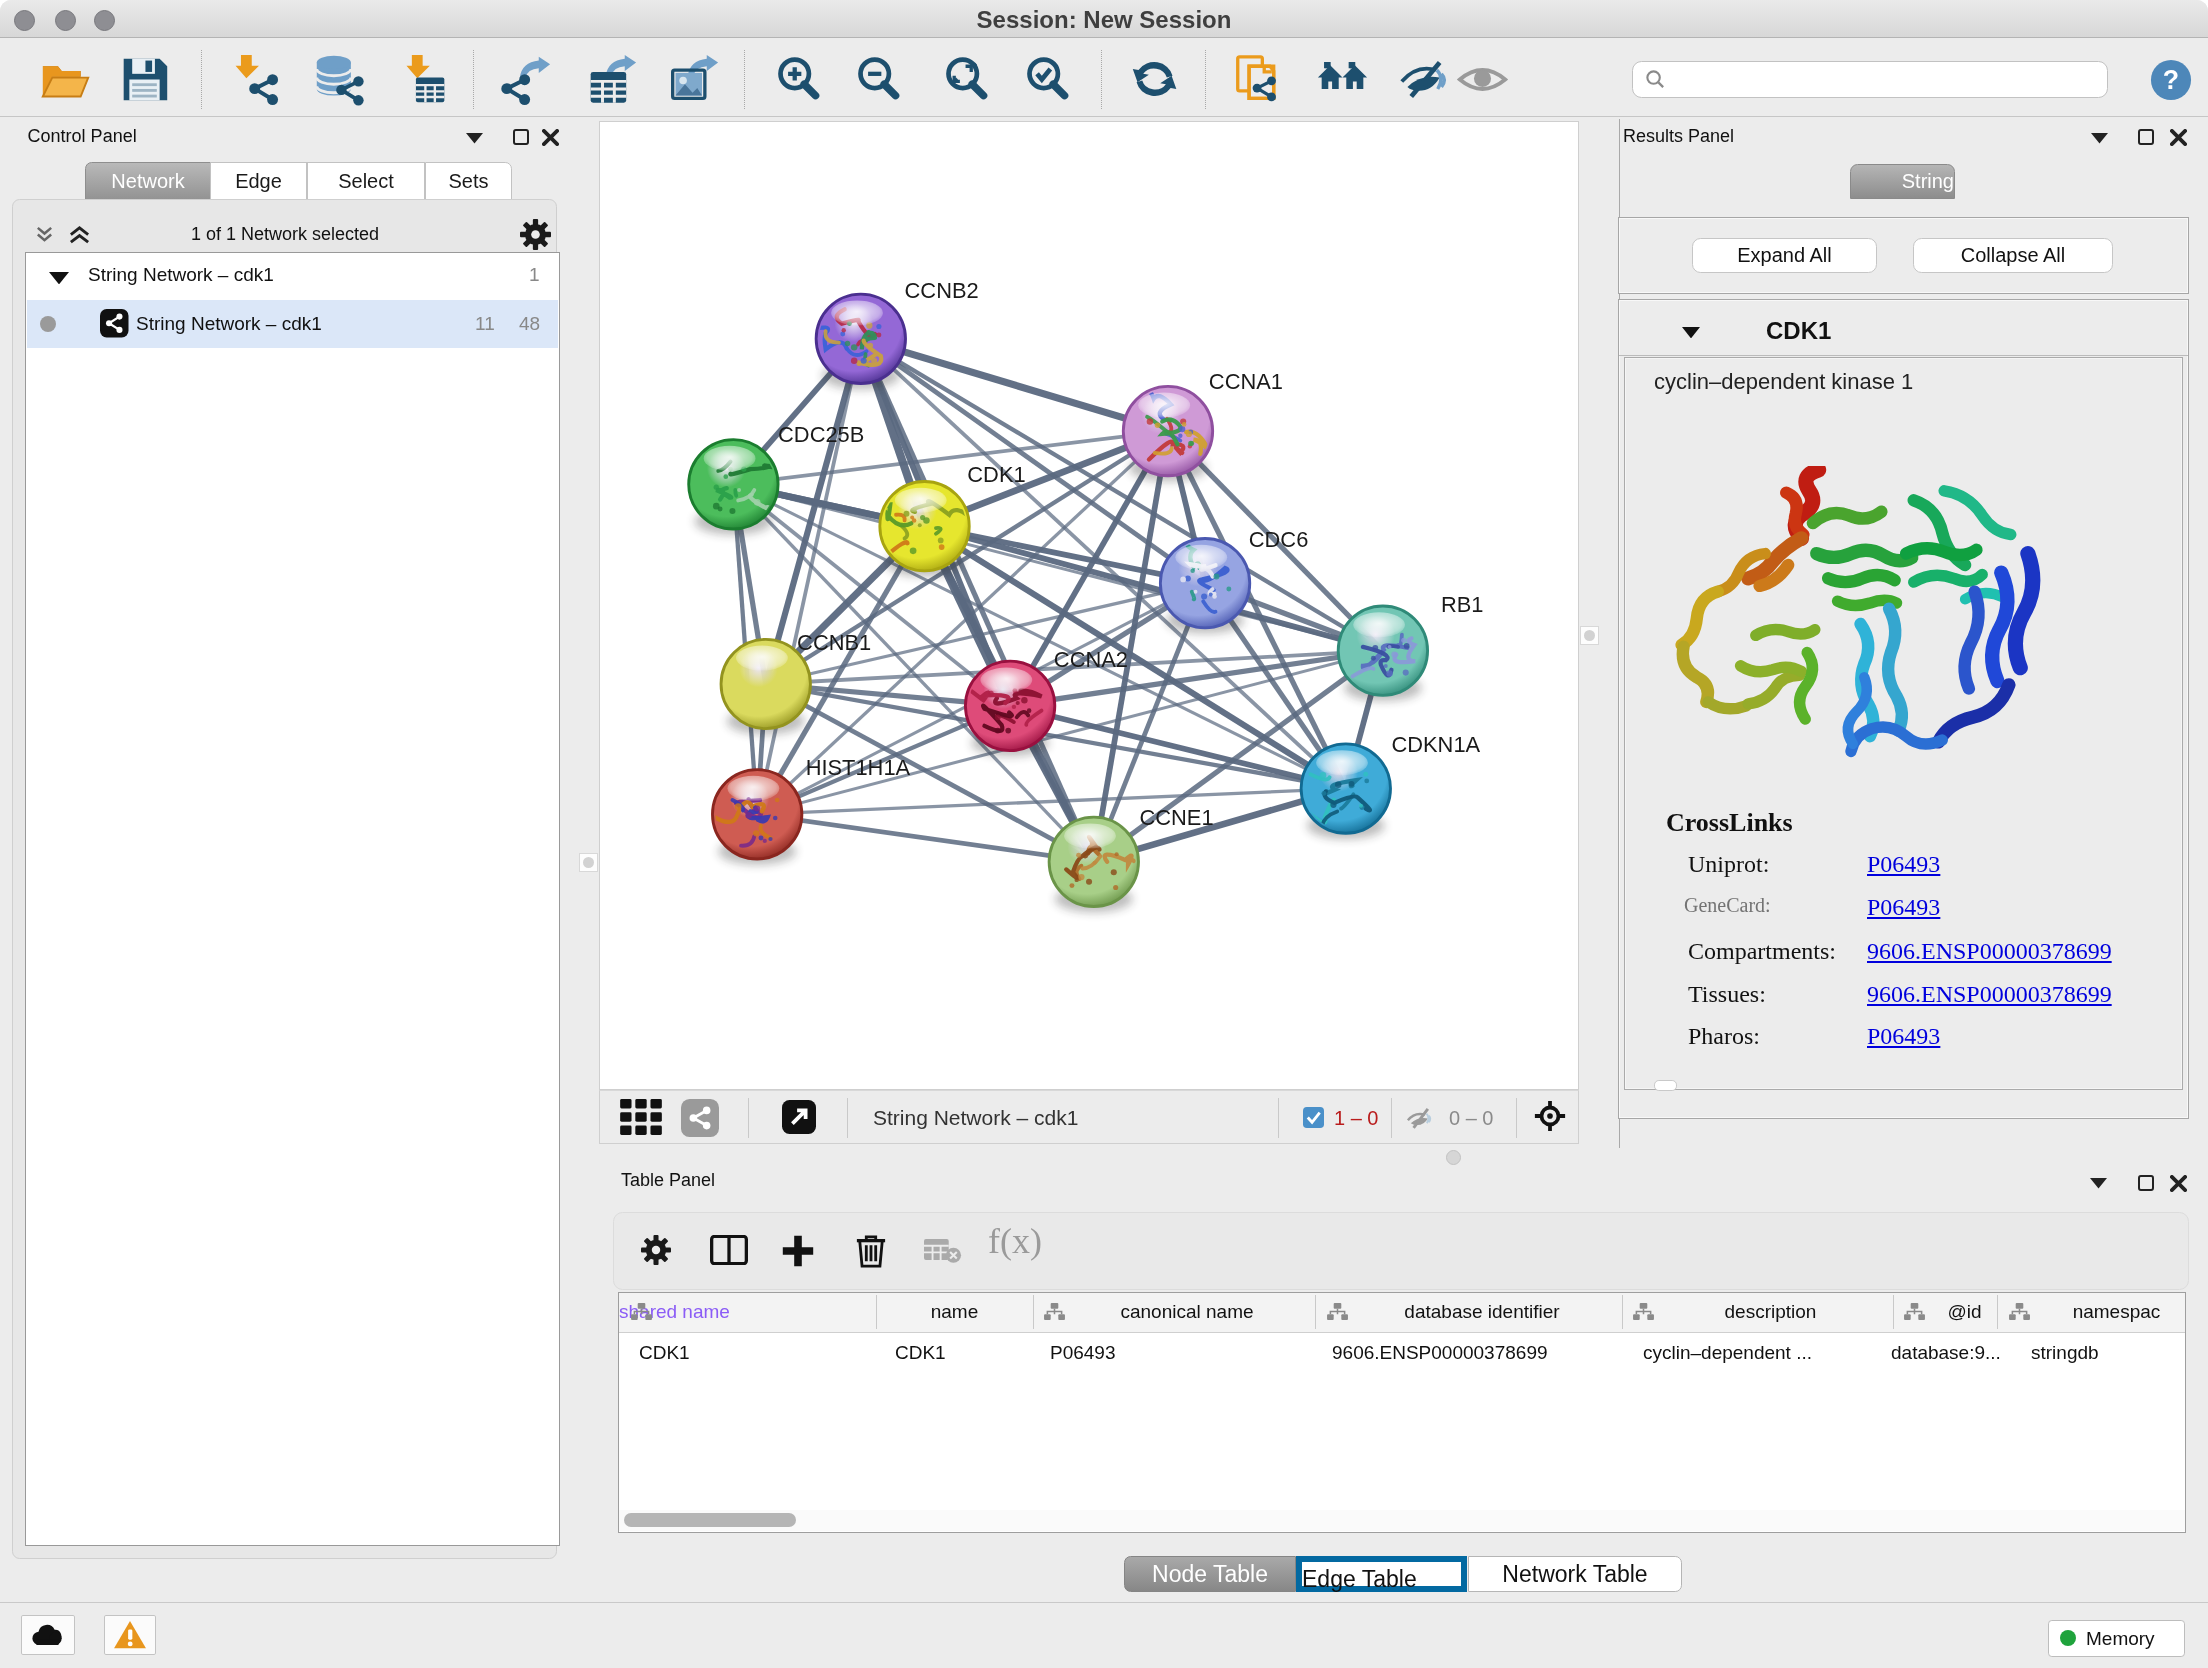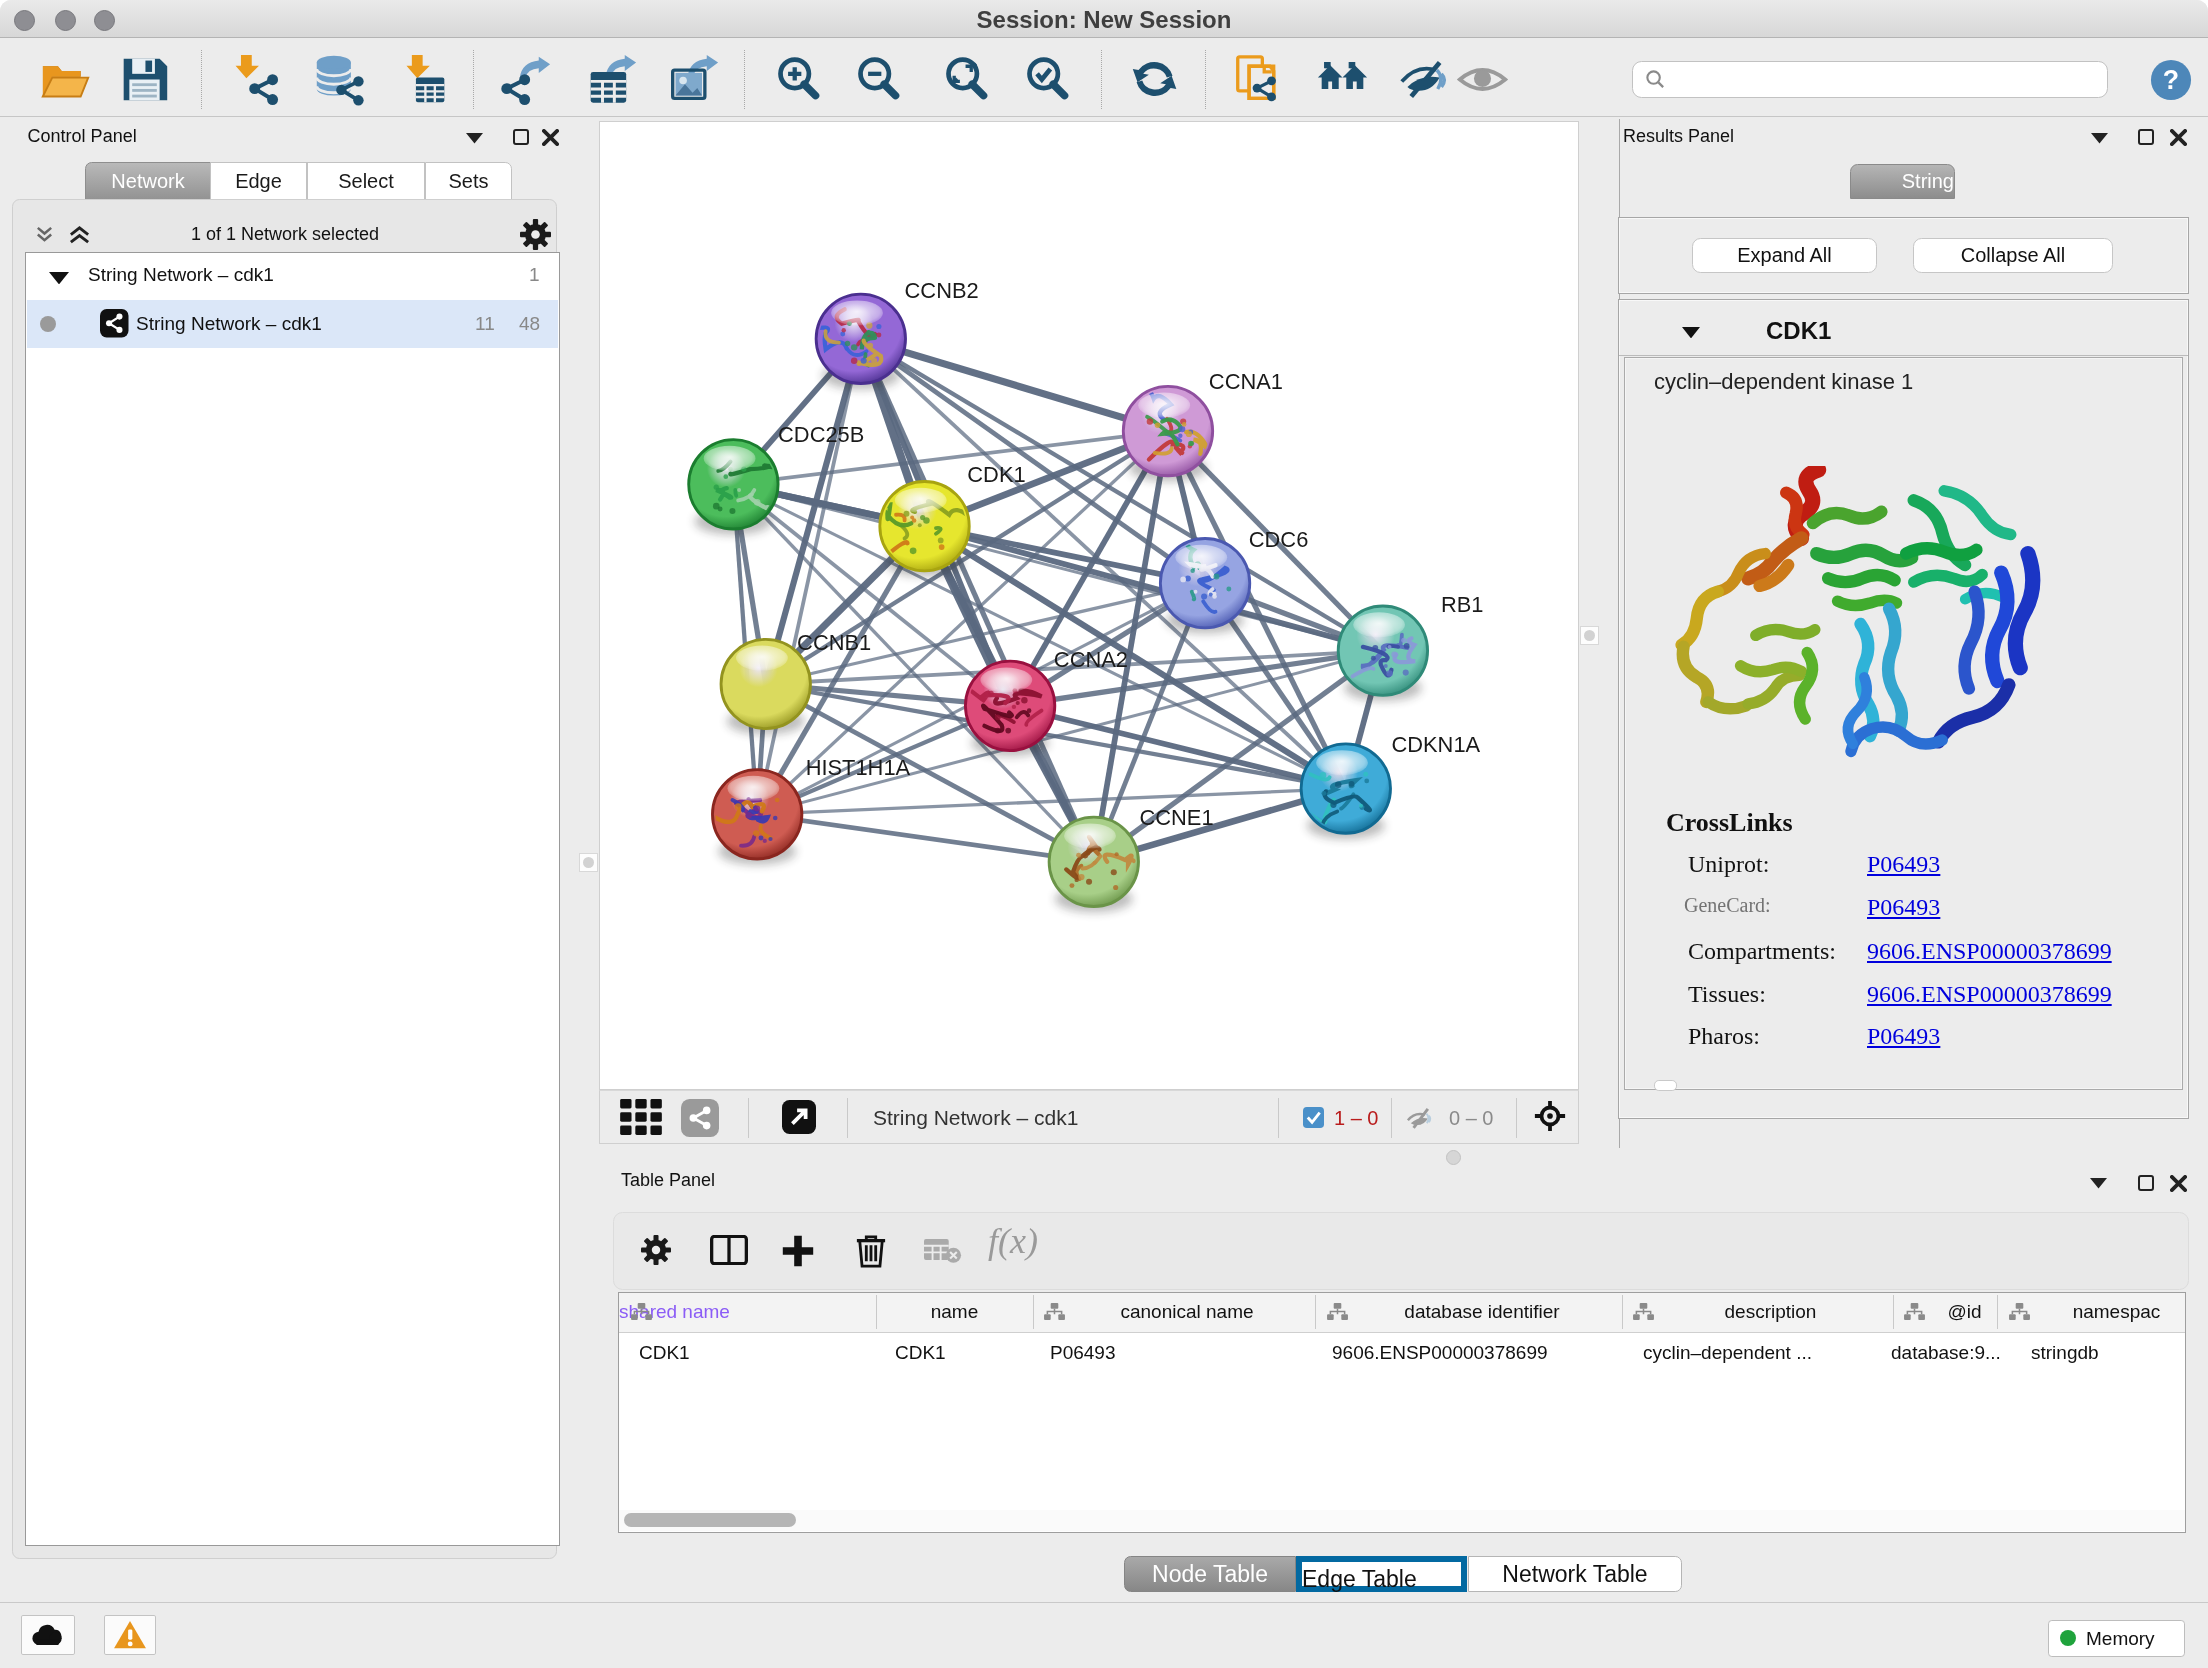--- a/index.html
+++ b/index.html
@@ -831,21 +831,21 @@
 <div class="abs" style="left:924px;top:1237px"><svg width="38" height="27" viewBox="0 0 40 28" style="">
       <g fill="#aaa">
         <rect x="0" y="2" width="26" height="22" rx="2"></rect>
         <g stroke="#ececec" stroke-width="2">
           <path d="M0 9 h26 M0 16 h26 M9 9 v15 M17.5 9 v15"></path>
         </g>
       </g>
       <circle cx="31" cy="19" r="8" fill="#aaa"></circle>
       <path d="M27.5 15.5 l7 7 m0 -7 l-7 7" stroke="#ececec" stroke-width="2.2"></path>
     </svg></div>
-<div class="abs serif" style="left:988px;top:1220px;font-size:36px;font-style:italic;color:#9a9a9a">f(x)</div>
+<div class="abs serif" style="left:988px;top:1220px;font-size:36px;color:#9a9a9a">f(x)</div>
 
 <div class="abs" style="left:618px;top:1292px;width:1568px;height:241px;background:#fff;border:1px solid #9e9e9e"></div>
 <div class="abs" style="left:619px;top:1293px;width:1566px;height:40px;background:#f3f3f3;border-bottom:1px solid #cfcfcf"></div>
 <div class="abs" style="left:876px;top:1295px;height:34px;border-left:1px solid #c9c9c9"></div>
 <div class="abs" style="left:619px;top:1301px;width:257px;text-align:left;font-size:19px;color:#8b5cf6">shared name</div>
 <div class="abs" style="left:631px;top:1302px"><svg width="21" height="19" viewBox="0 0 22 20" style="">
       <g fill="#8a8a8a">
         <rect x="7" y="1" width="8" height="6" rx="1"></rect>
         <rect x="0" y="13" width="7" height="6" rx="1"></rect>
         <rect x="15" y="13" width="7" height="6" rx="1"></rect>

